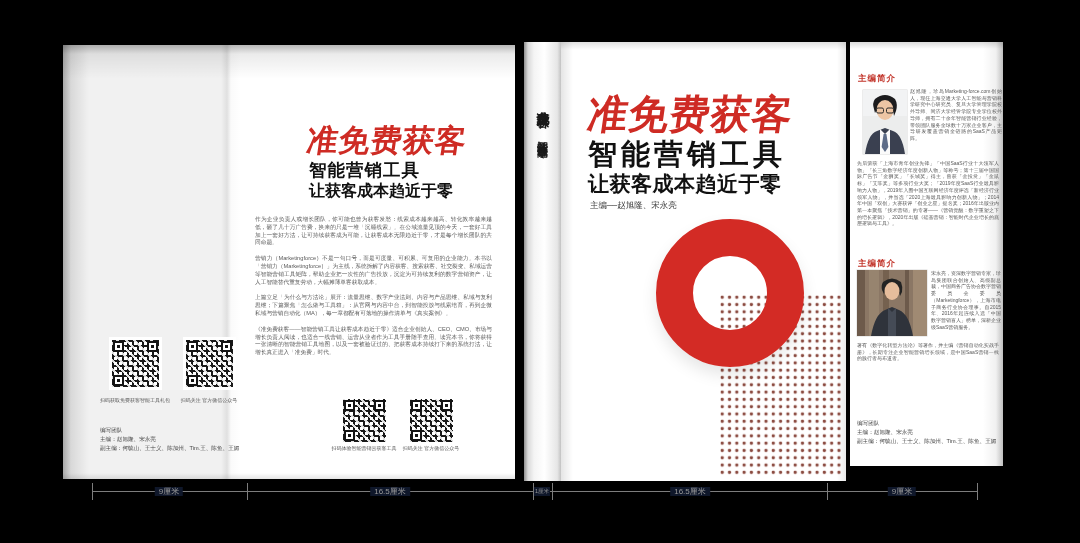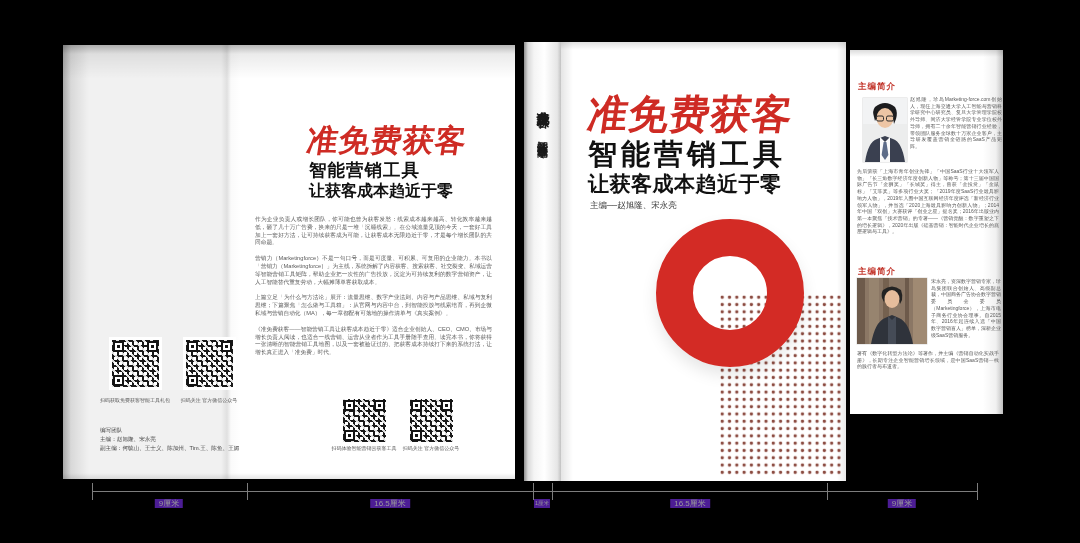--- a/index.html
+++ b/index.html
@@ -21,21 +21,21 @@
   .spine-title{font-size:13px;font-weight:bold;letter-spacing:1px;}
   .spine-dash{width:1.5px;height:17px;background:#1a1a1a;margin:5px auto;}
   .spine-sub{font-size:11px;letter-spacing:.5px;}
   
   .front-cover{left:561px;top:42px;width:285px;height:439px;overflow:hidden;
     background:
       linear-gradient(180deg,rgba(0,0,0,.12) 0,rgba(0,0,0,0) 8px),
       linear-gradient(90deg,rgba(0,0,0,.10) 0,rgba(0,0,0,0) 12px),
       linear-gradient(270deg,rgba(0,0,0,.09) 0,rgba(0,0,0,0) 9px),#fff;}
   
-  .right-flap{left:850px;top:50px;width:153px;height:364px;overflow:hidden;
+  .right-flap{left:850px;top:42px;width:153px;height:424px;overflow:hidden;
     background:
       linear-gradient(180deg,rgba(0,0,0,.14) 0,rgba(0,0,0,0) 7px),
       linear-gradient(270deg,rgba(0,0,0,.25) 0,rgba(0,0,0,.06) 7px,rgba(0,0,0,0) 20px),#fff;}
   
   .red-title{position:absolute;color:#ce2b24;font-weight:900;transform:skewX(-8deg);
     letter-spacing:1px;line-height:1;white-space:nowrap;}
   .black-sub{position:absolute;color:#111;font-weight:900;line-height:1;white-space:nowrap;}
   .byline{position:absolute;color:#3d3d3d;white-space:nowrap;font-family:Liberation Mono, monospace;}
   .micro{color:#5a5a5a;text-align:justify;filter:blur(.22px);}
   .micro p{margin:0 0 8px 0;}
@@ -56,21 +56,21 @@
   .dots{position:absolute;left:159px;top:253px;width:121px;height:182px;z-index:1;
     background-image:radial-gradient(circle at 2.2px 2.2px,#8a4a40 1.15px,rgba(160,90,78,.30) 1.7px,transparent 2.3px);
     background-size:7.3px 7.3px;}
   .ring{position:absolute;left:95px;top:177px;width:74px;height:74px;z-index:2;
     border:37px solid #d32b25;border-radius:50%;box-shadow:0 8px 16px rgba(0,0,0,.10);}
   
   .photo{position:absolute;box-shadow:0 0 0 .5px rgba(0,0,0,.15);}
   
   .dim-line{position:absolute;left:92px;top:491px;width:885px;height:1px;background:#7d7d7d;}
   .tick{position:absolute;top:483px;width:1px;height:17px;background:#7d7d7d;}
-  .dim-label{position:absolute;top:499px;transform:translateX(-50%);background:#4c1d95;
+  .dim-label{position:absolute;top:487px;transform:translateX(-50%);background:#0f172a;
     color:#9a9a9a;font-size:8px;padding:0 4px;line-height:9px;white-space:nowrap;}
   .dim-label.tiny{font-size:5.5px;padding:0 1px;}
 </style>
 </head>
 <body>
 
 <div class="stage">
 
   <div class="page back-spread">
 

